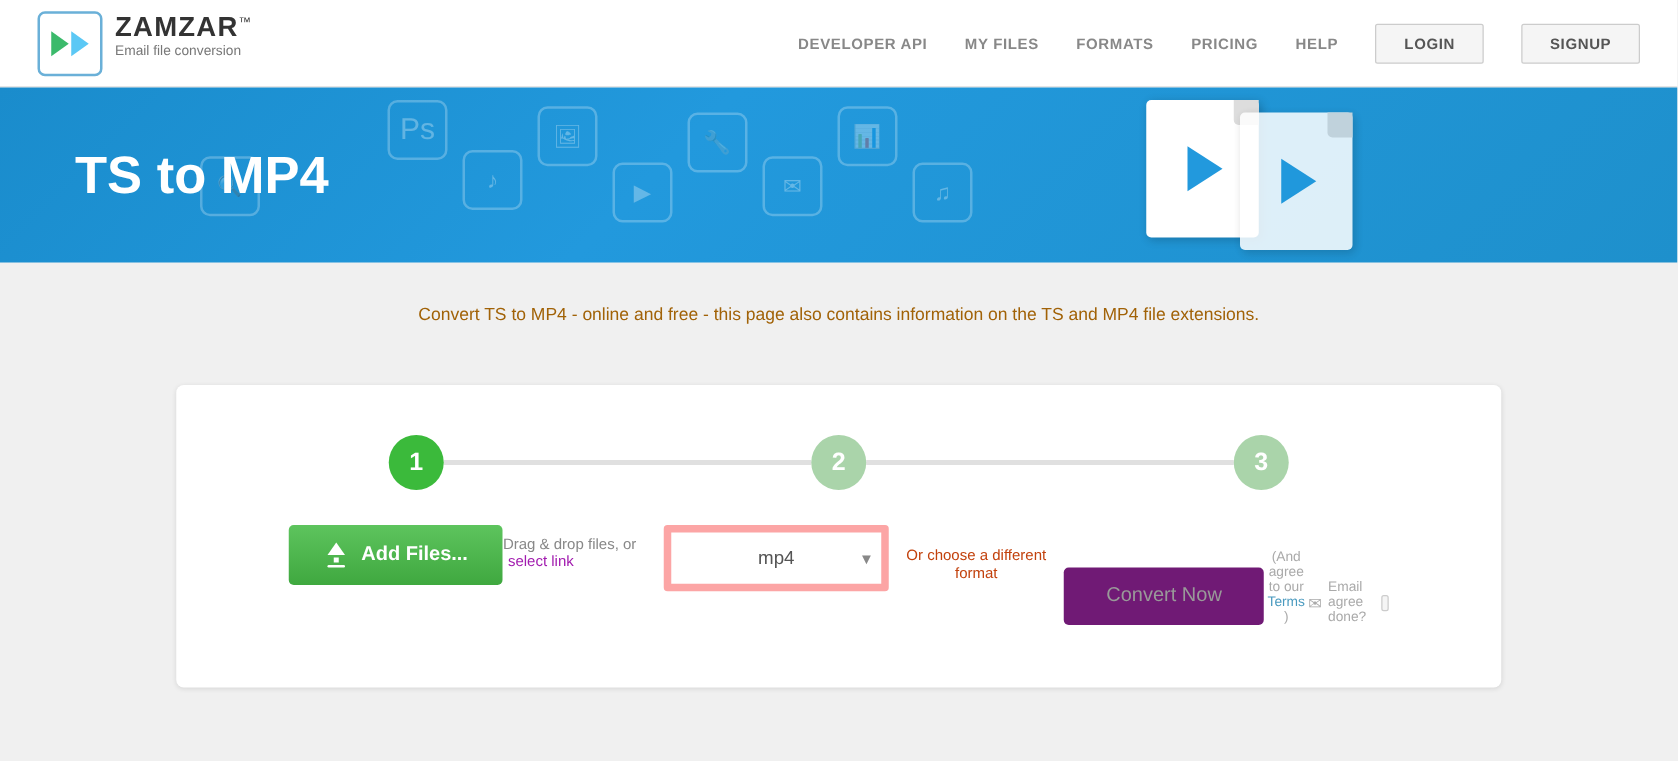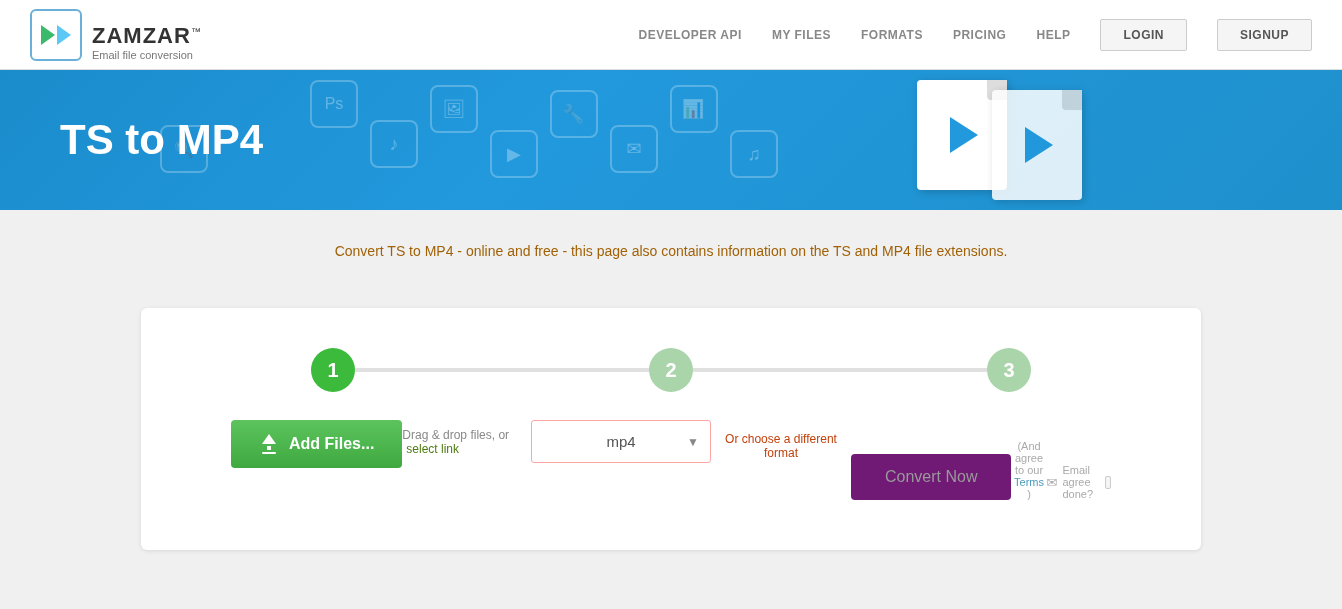--- a/index.html
+++ b/index.html
@@ -9,21 +9,21 @@
     .header {
       background: #fff;
       border-bottom: 1px solid #ddd;
       display: flex;
       align-items: center;
       padding: 0 30px;
       height: 70px;
     }
     .logo-area {
       display: flex;
-      align-items: flex-end;
+      align-items: flex-start;
       gap: 10px;
       text-decoration: none;
     }
     .logo-icon {
       width: 52px;
       height: 52px;
       border: 2px solid #6ab0d8;
       border-radius: 6px;
       background: #fff;
       display: flex;
@@ -237,30 +237,30 @@
     }
     .upload-base {
       width: 14px; height: 3px; background: #fff; border-radius: 1px;
     }
 
     .drag-text {
       font-size: 12px;
       color: #888;
       margin-top: 8px;
     }
-    .drag-text a { color: #4d7c0f; text-decoration: none; }
+    .drag-text a { color: #a21caf; text-decoration: none; }
 
     .format-select-wrap {
       position: relative;
       display: inline-block;
     }
     .format-select {
       appearance: none;
       -webkit-appearance: none;
-      border: 1px solid #fca5a5;
+      border: 6px solid #fca5a5;
       border-radius: 3px;
       padding: 12px 20px 12px 20px;
       font-size: 15px;
       color: #555;
       background: #fff;
       cursor: pointer;
       min-width: 180px;
       text-align: center;
     }
     .select-arrow {
@@ -348,21 +348,21 @@
     <a class="nav-link" href="#">PRICING</a>
     <a class="nav-link" href="#">HELP</a>
     <a class="nav-btn" href="#">LOGIN</a>
     <a class="nav-btn" href="#">SIGNUP</a>
   </nav>
 </header>
 
 <div class="banner">
 
   <div class="deco-icons">
-    <div class="deco-icon" style="left:310px; top:10px; font-size:16px;">Ps</div>
+    <div class="deco-icon" style="left:310px; top:10px; font-size:24px;">Ps</div>
     <div class="deco-icon" style="left:370px; top:50px; font-size:18px;">♪</div>
     <div class="deco-icon" style="left:430px; top:15px; font-size:18px;">🖼</div>
     <div class="deco-icon" style="left:490px; top:60px; font-size:18px;">▶</div>
     <div class="deco-icon" style="left:550px; top:20px; font-size:18px;">🔧</div>
     <div class="deco-icon" style="left:610px; top:55px; font-size:18px;">✉</div>
     <div class="deco-icon" style="left:670px; top:15px; font-size:18px;">📊</div>
     <div class="deco-icon" style="left:730px; top:60px; font-size:18px;">♫</div>
     <div class="deco-icon" style="left:160px; top:55px; font-size:16px;">🔍</div>
   </div>
 

